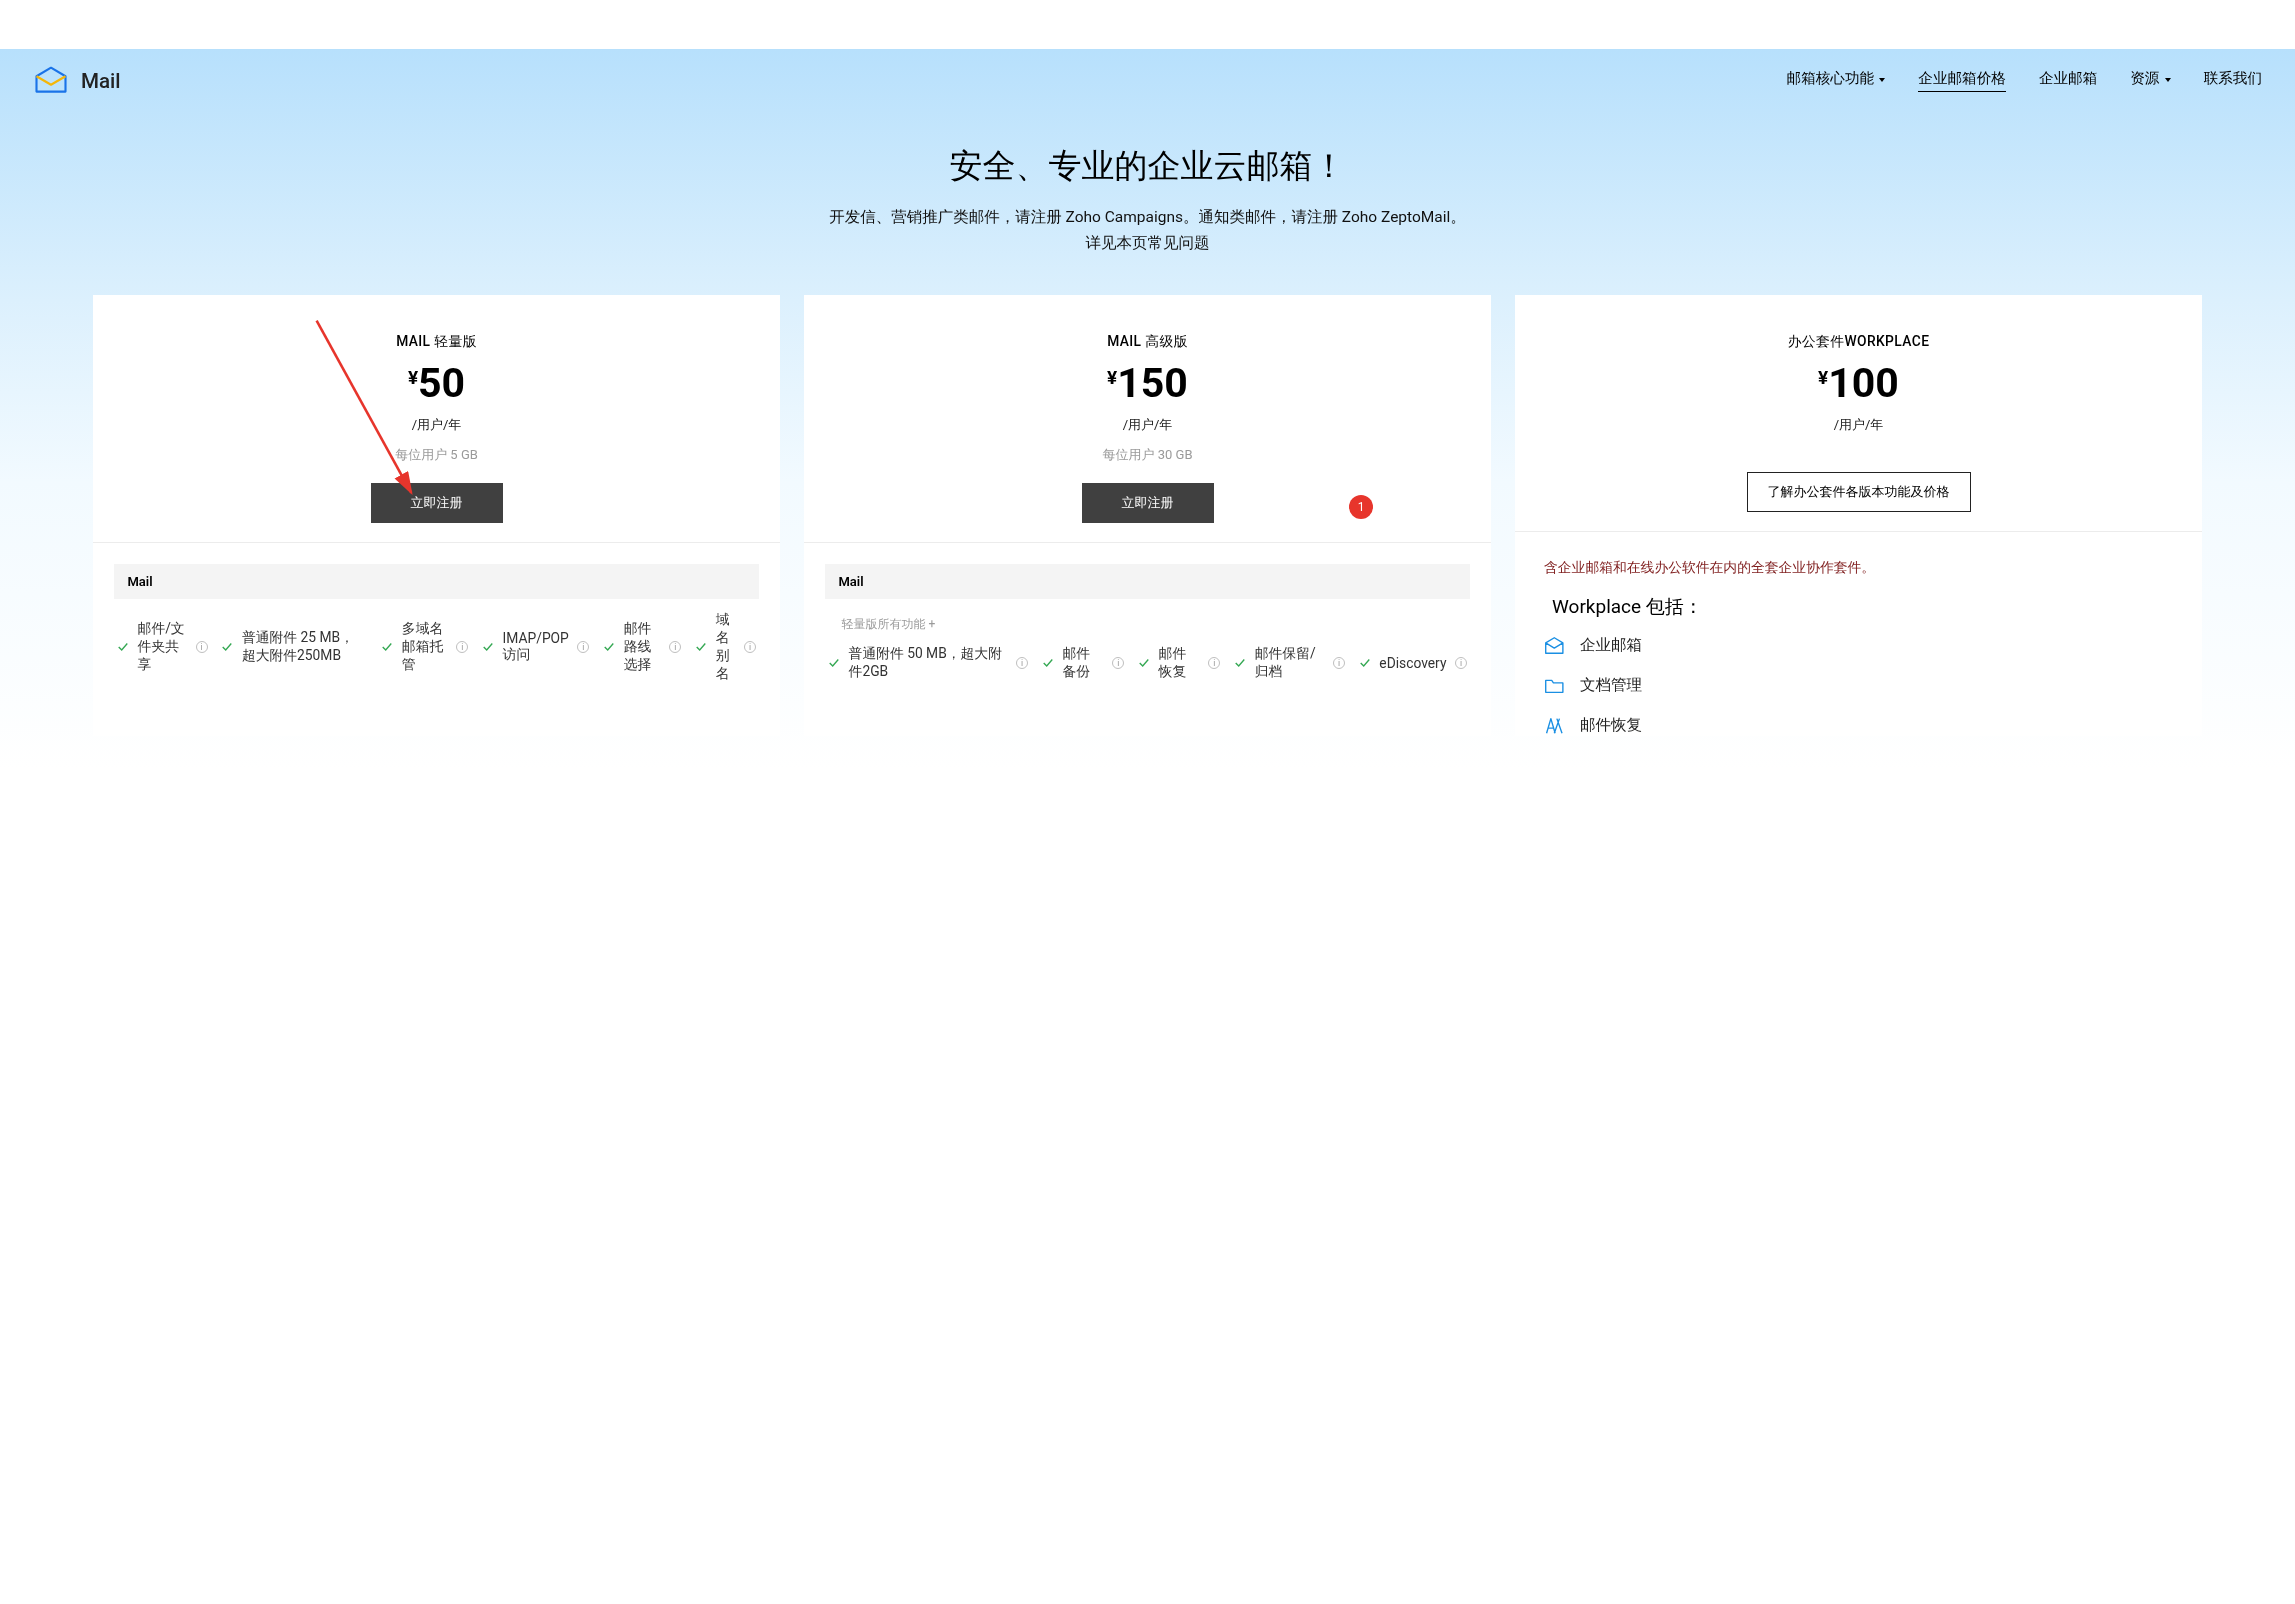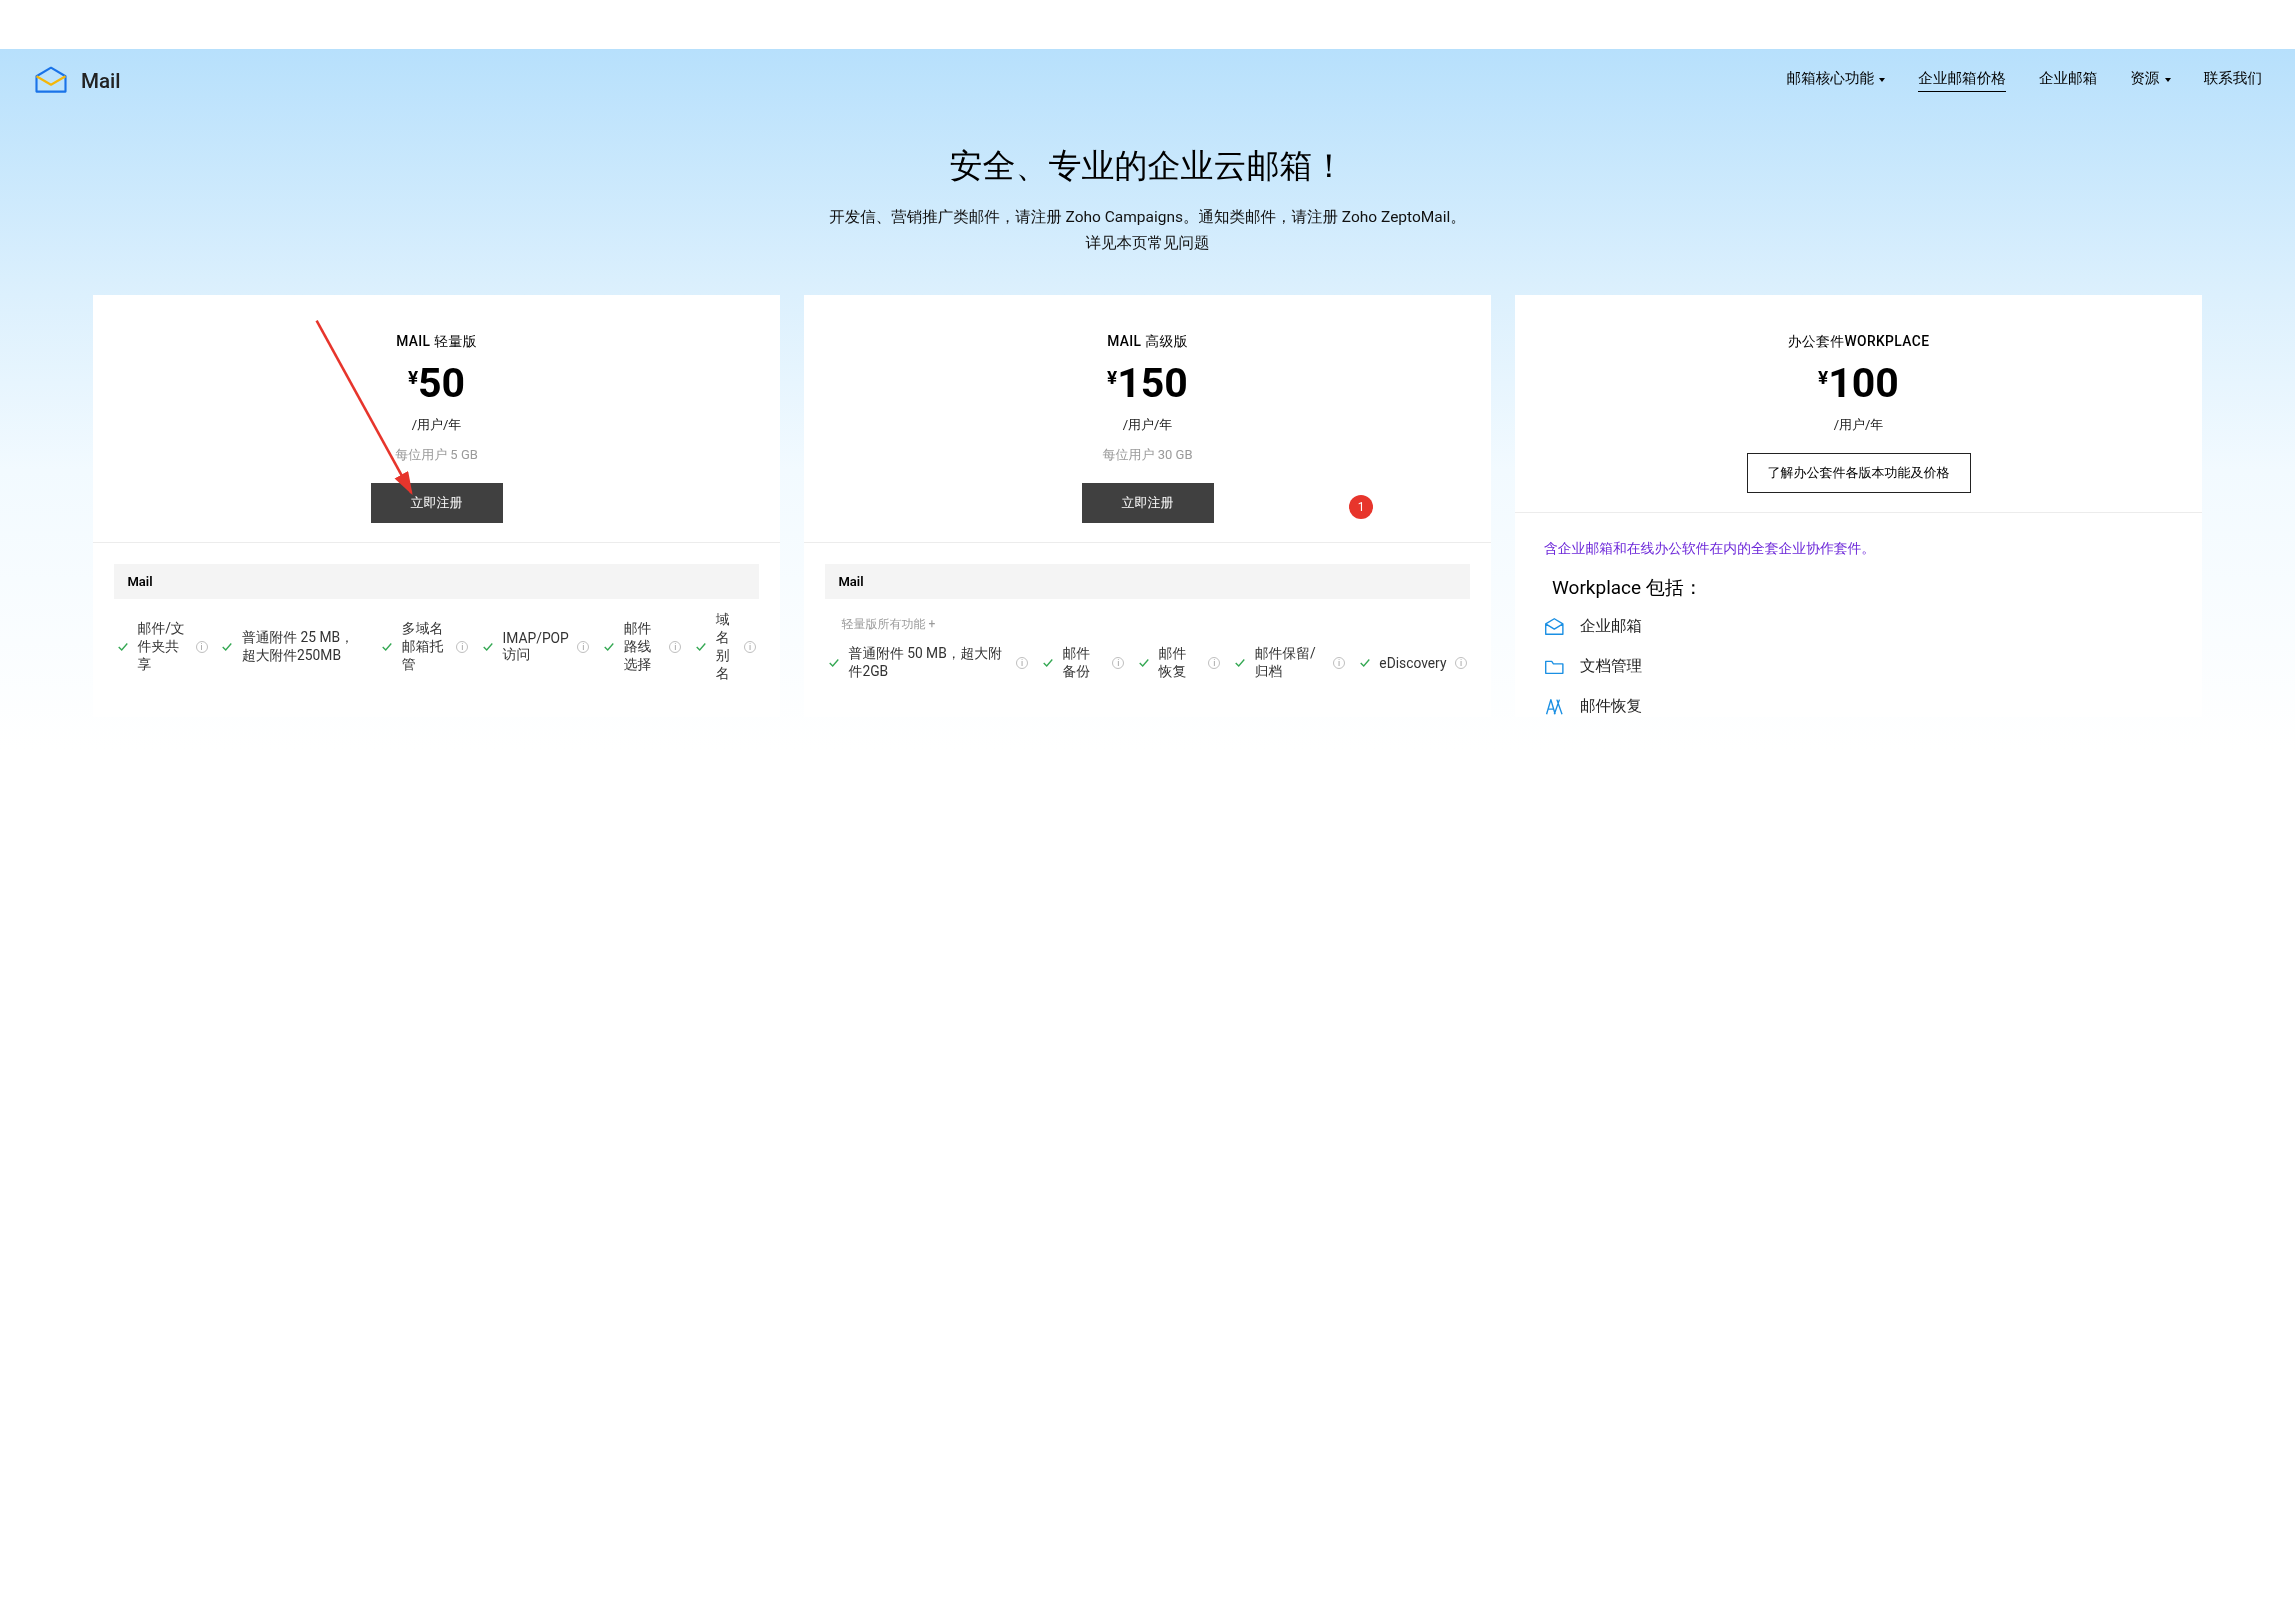--- a/index.html
+++ b/index.html
@@ -125,20 +125,21 @@
       padding: 11.2px 40px;
       margin-top: 19px;
       cursor: pointer;
     }
     .cta-outline {
       background: #fff;
       color: #000;
       border: 0.9px solid #222;
       font-size: 13px;
       padding: 10.3px 17px;
+      margin-top: 19px;
       width: 100%;
       max-width: 224px;
       cursor: pointer;
     }
     .divider {
       height: 0.9px;
       background: #ececec;
     }
     .features {
       padding: 20.6px;
@@ -186,21 +187,21 @@
       font-size: 8.6px;
       line-height: 1;
       flex-shrink: 0;
     }
     .workplace-desc {
       padding: 24px 29px 0 29px;
       text-align: left;
     }
     .wp-sub {
       font-size: 13.8px;
-      color: #6d28d9;
+      color: #7f1d1d;
       line-height: 1.7;
     }
     .wp-label {
       font-size: 19px;
       font-weight: 400;
       margin-top: 13.8px;
       margin-bottom: 15.5px;
       margin-left: 8px;
     }
     .wp-list {

